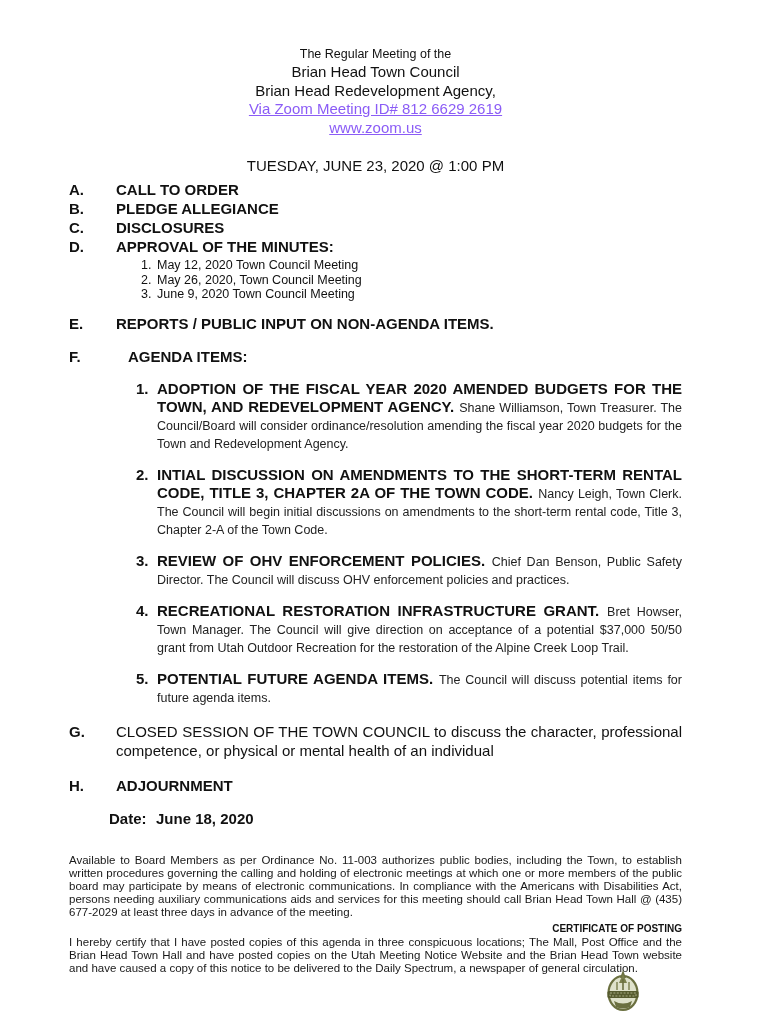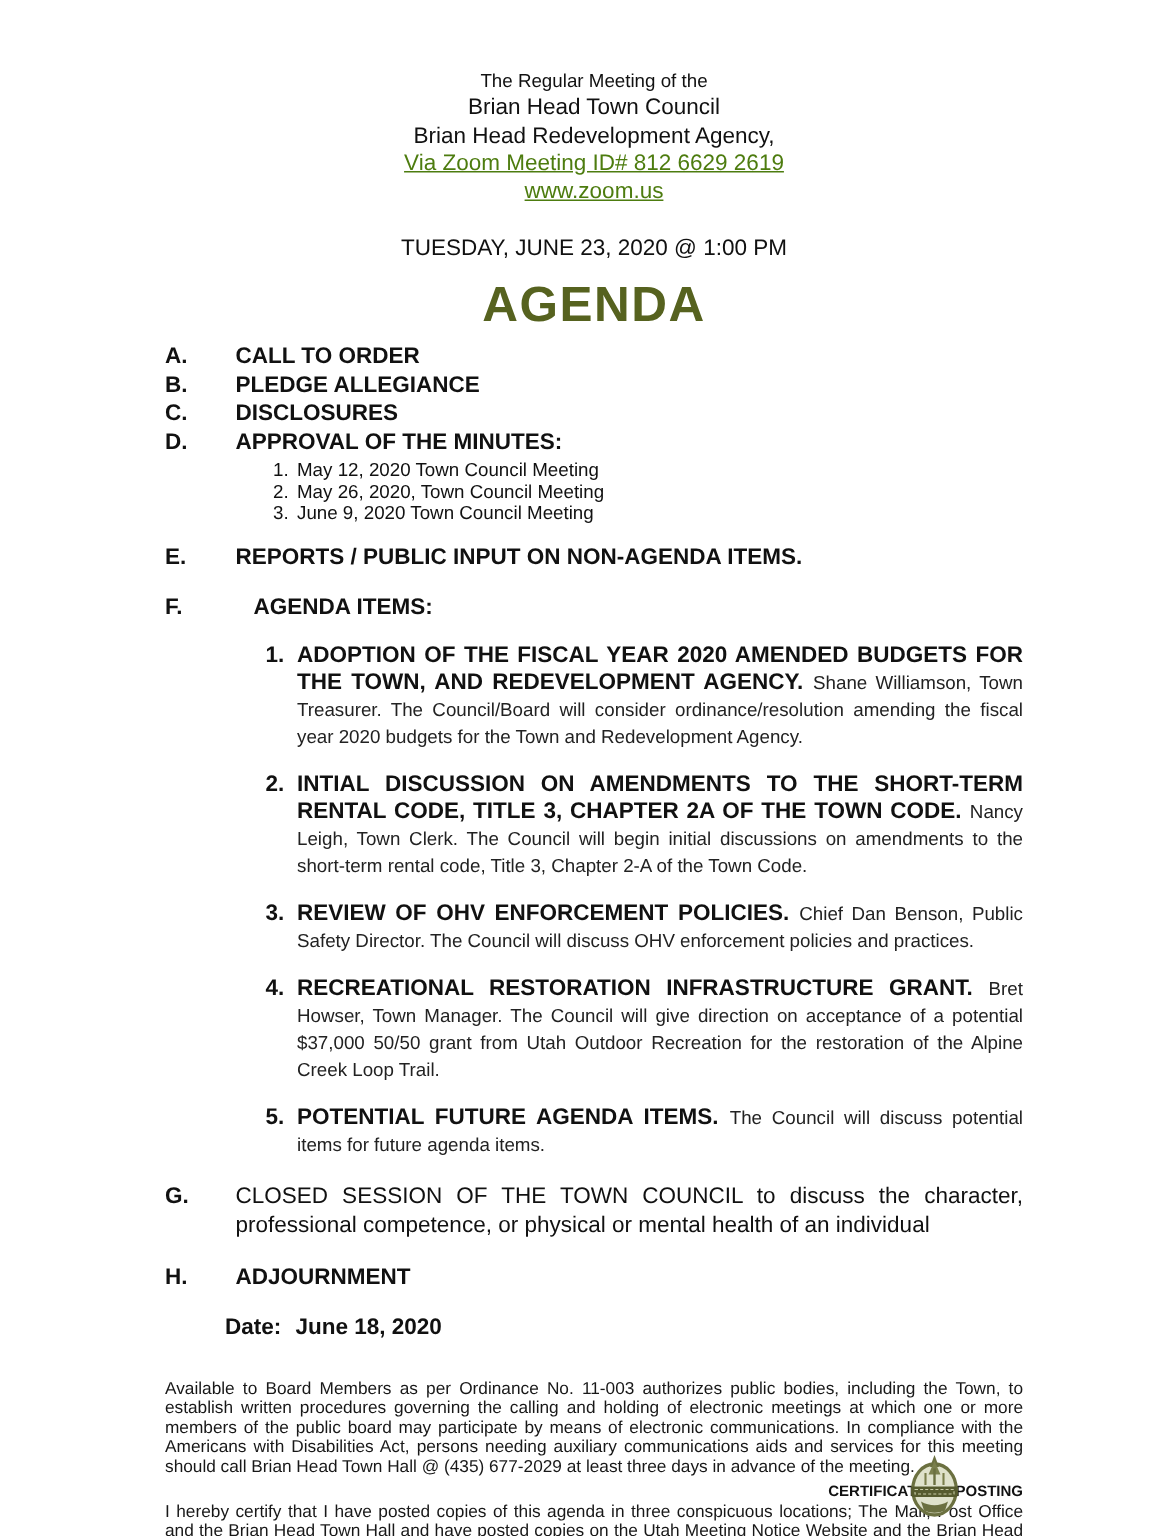--- a/index.html
+++ b/index.html
@@ -1,29 +1,29 @@
 <!DOCTYPE html>
 <html><head>
 <meta charset="utf-8">
 <style>
   html,body{margin:0;padding:0;background:#ffffff;}
   .page{
     position:relative;
     width:770px;height:1024px;
     box-sizing:border-box;
-    padding:46px 88px 0 110px;
+    padding:46px 88px 0 69px;
     background:#ffffff;
     color:#111;
     font-family:"Liberation Sans", sans-serif;
     overflow:hidden;
   }
   .center{text-align:center;}
   .hdr-small{font-size:12.5px;line-height:17px;}
   .hdr{font-size:15px;line-height:18.5px;}
-  .link{color:#4d7c0f;text-decoration:underline;cursor:pointer;}
+  .link{color:#8b5cf6;text-decoration:underline;cursor:pointer;}
   .datetime{font-size:15px;font-weight:normal;margin-top:20px;text-align:center;}
   .agenda-title{
     font-size:33px;font-weight:bold;color:#56621F;
     text-align:center;margin-top:10px;letter-spacing:1px;
   }
   .sections{margin-top:6px;}
   .sec{display:flex;font-size:15px;font-weight:bold;line-height:19px;}
   .sec-letter{width:47px;flex:none;}
   .sec-title{flex:1;}
   .sec-title.indent{padding-left:12px;}
@@ -57,21 +57,20 @@
   <div class="center">
     <div class="hdr-small">The Regular Meeting of the</div>
     <div class="hdr">Brian Head Town Council</div>
     <div class="hdr">Brian Head Redevelopment Agency,</div>
     <div class="hdr"><a class="link">Via Zoom Meeting ID# 812 6629 2619</a></div>
     <div class="hdr"><a class="link">www.zoom.us</a></div>
   </div>
 
   <div class="datetime">TUESDAY, JUNE 23, 2020 @ 1:00 PM</div>
 
-  <div class="agenda-title">AGENDA</div>
 
   <div class="sections">
     <div class="sec">
       <span class="sec-letter">A.</span>
       <span class="sec-title">CALL TO ORDER</span>
     </div>
     <div class="sec">
       <span class="sec-letter">B.</span>
       <span class="sec-title">PLEDGE ALLEGIANCE</span>
     </div>

